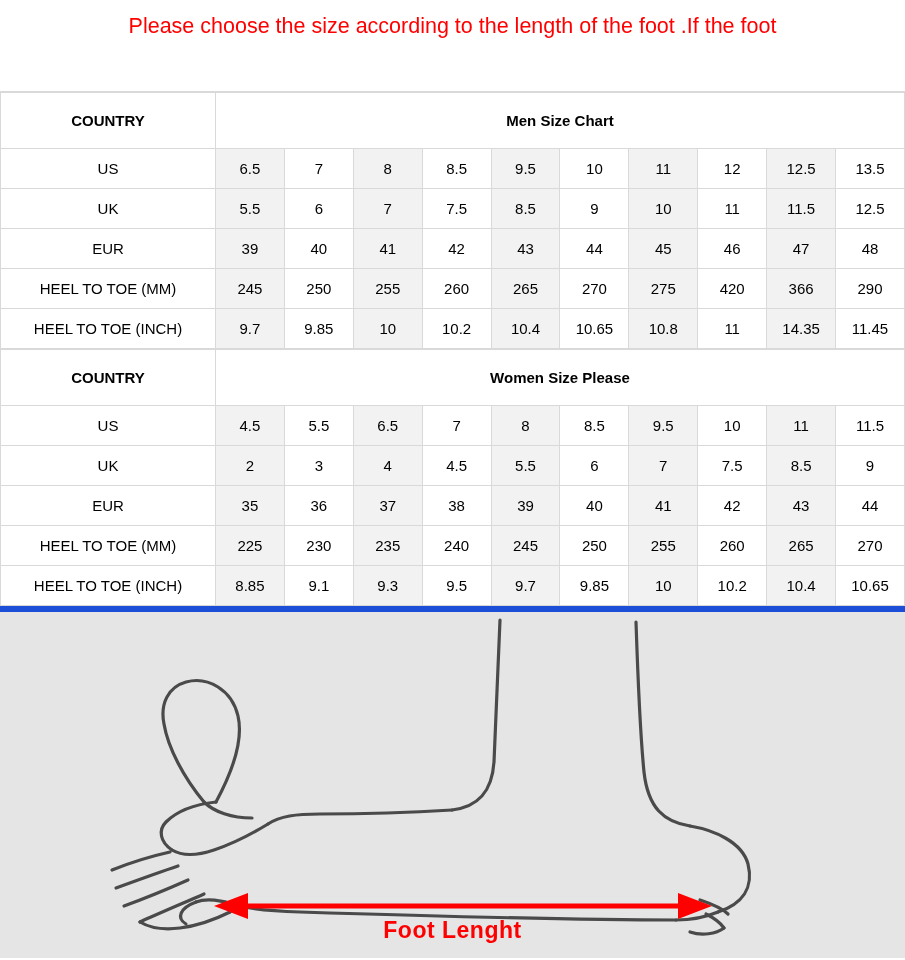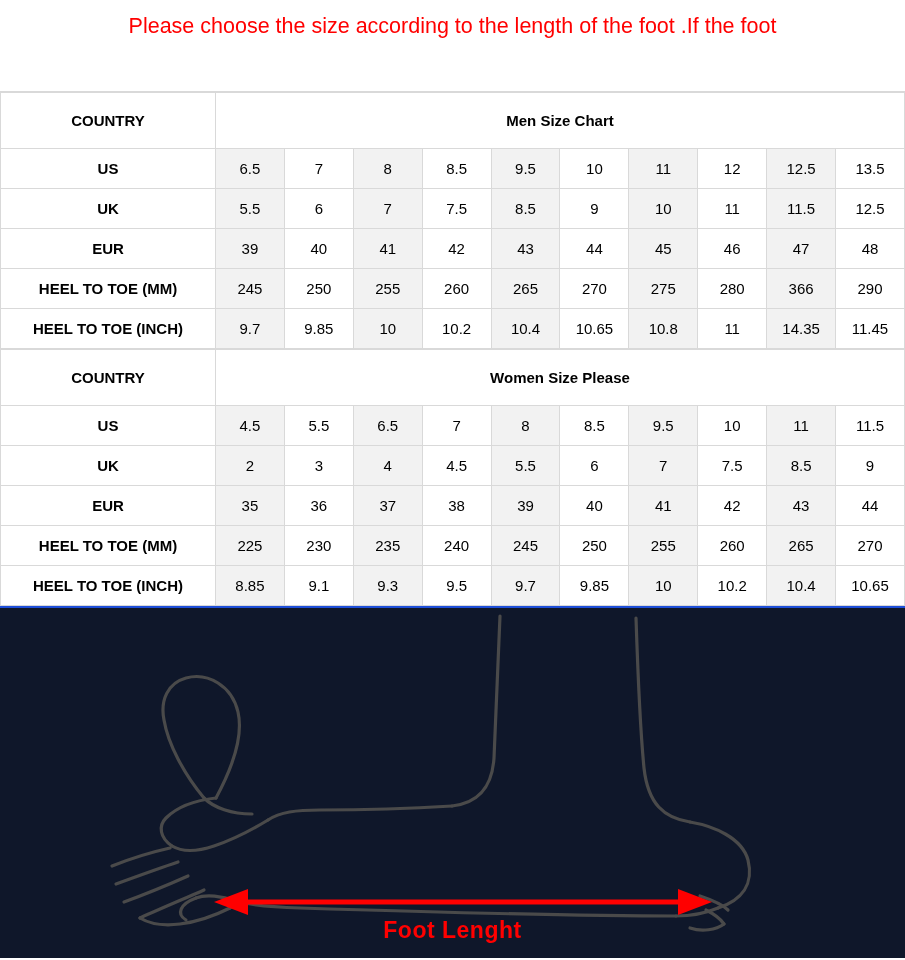--- a/index.html
+++ b/index.html
@@ -45,21 +45,21 @@
     border: 1px solid #d9d9d9;
     text-align: center;
     vertical-align: middle;
     font-size: 15px;
     padding: 0;
     height: 40px;
     box-sizing: border-box;
   }
   .col-label {
     width: 215px;
-    font-weight: bold;
+    font-weight: normal;
     font-size: 15.5px;
   }
   .chart-title {
     font-weight: bold;
     font-size: 23px;
     height: 56px;
   }
   .country-cell {
     font-weight: bold;
     font-size: 17.5px;
@@ -68,23 +68,23 @@
   td.shaded {
     background: #f2f2f2;
   }
   tr.row-head td { height: 56px; }
 
   
   .illustration {
     position: relative;
     width: 905px;
     height: 352px;
-    border-top: 2px solid #1d4ed8;
+    border-top: 6px solid #1d4ed8;
     box-sizing: border-box;
-    background: #0f172a;
+    background: #e5e5e5;
   }
   .illustration svg {
     display: block;
   }
   .foot-label {
     position: absolute;
     left: 0;
     right: 0;
     bottom: 14px;
     text-align: center;
@@ -150,21 +150,21 @@
       </tr>
       <tr>
         <td class="col-label">HEEL TO TOE (MM)</td>
         <td class="shaded">245</td>
         <td>250</td>
         <td class="shaded">255</td>
         <td>260</td>
         <td class="shaded">265</td>
         <td>270</td>
         <td class="shaded">275</td>
-        <td>280</td>
+        <td>420</td>
         <td class="shaded">366</td>
         <td>290</td>
       </tr>
       <tr>
         <td class="col-label">HEEL TO TOE (INCH)</td>
         <td class="shaded">9.7</td>
         <td>9.85</td>
         <td class="shaded">10</td>
         <td>10.2</td>
         <td class="shaded">10.4</td>

